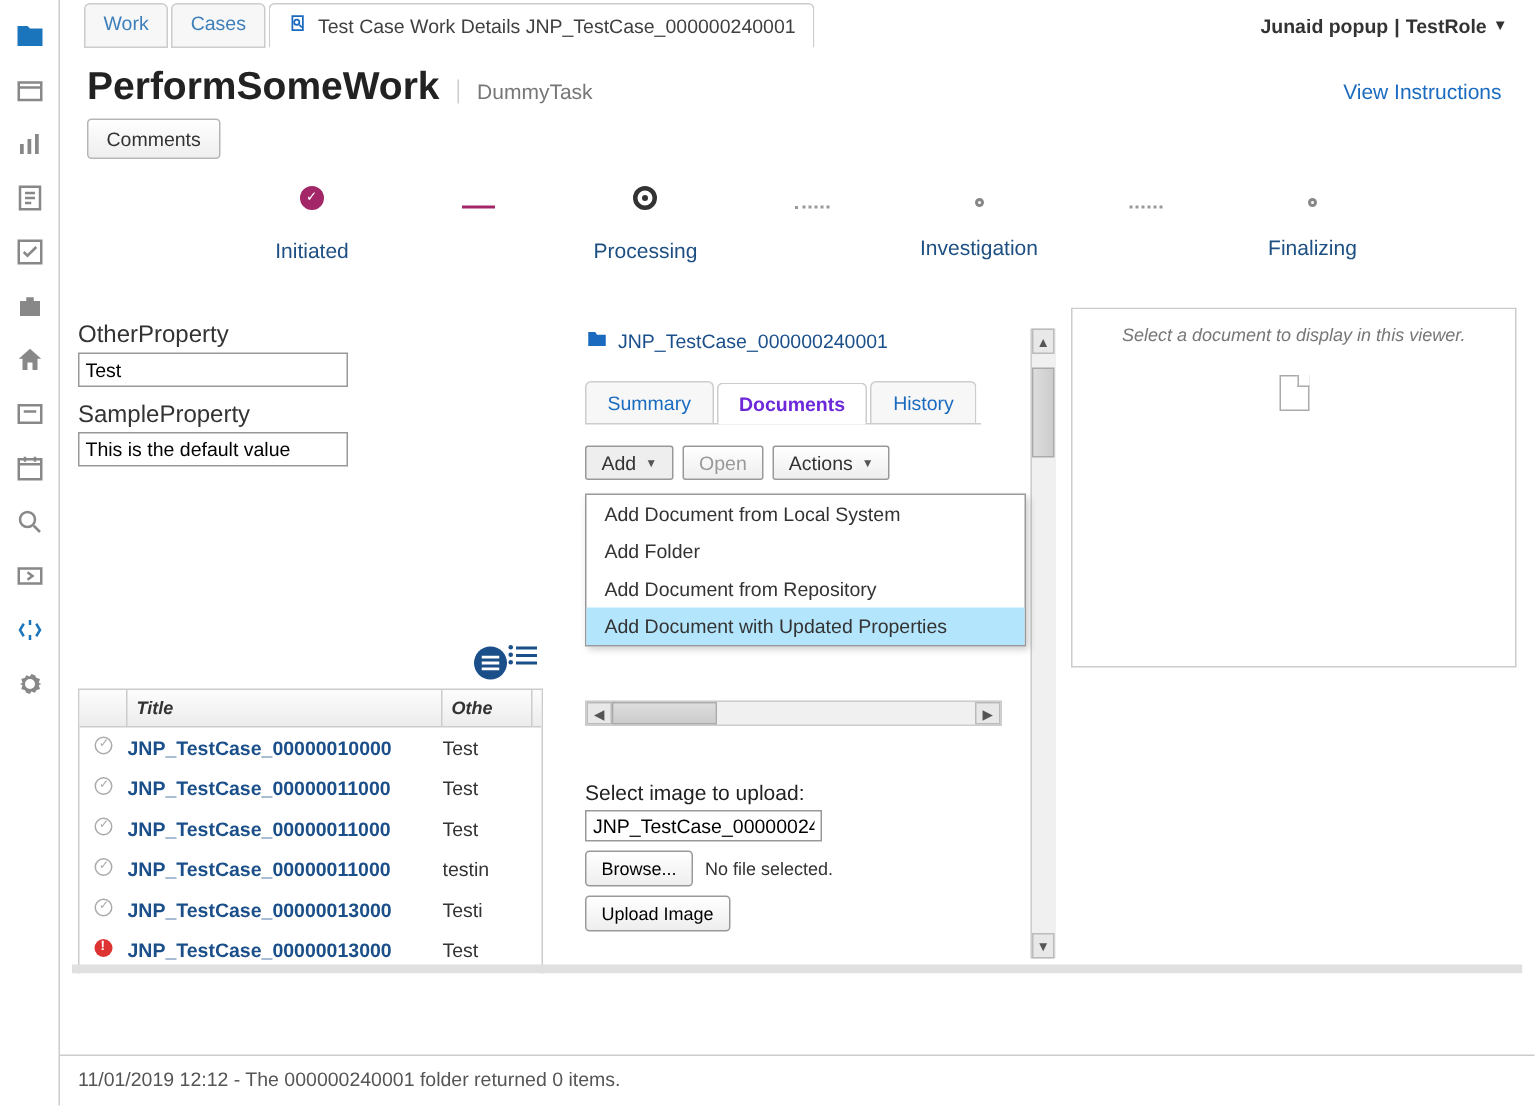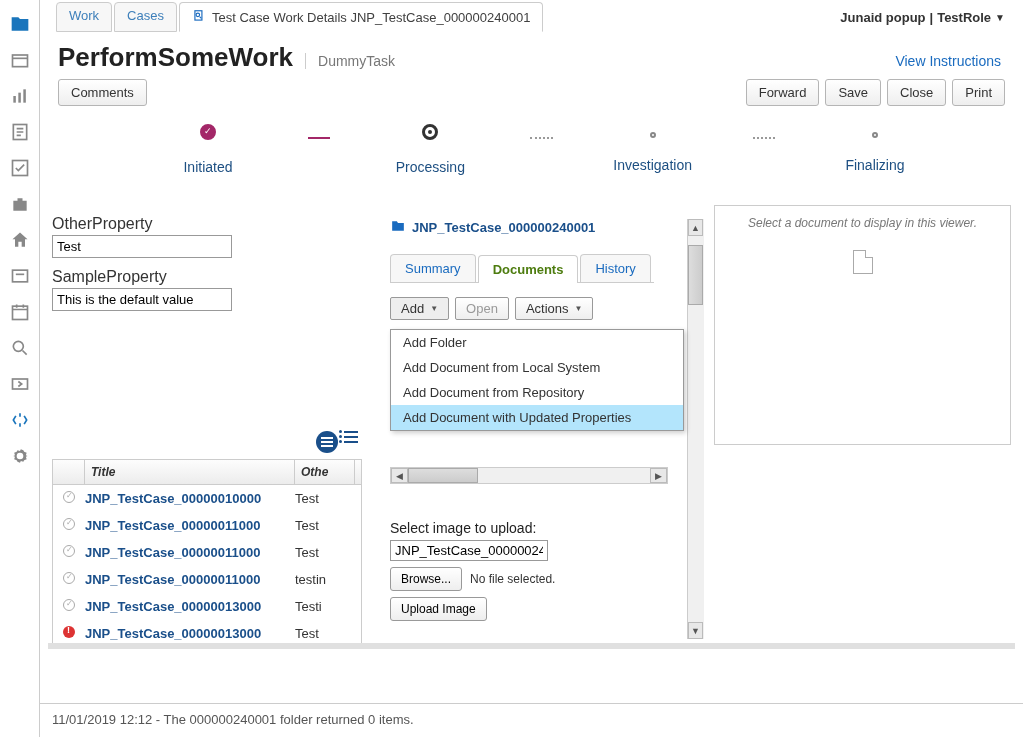--- a/index.html
+++ b/index.html
@@ -65,24 +65,24 @@
   .gc1 { width: 210px; color: #1a4f8a; font-weight: bold; font-size: 13px; overflow: hidden; white-space: nowrap; }
   .gc2 { width: 60px; white-space: nowrap; overflow: hidden; font-size: 13px; }
   .stat-ok { width: 12px; height: 12px; border: 1px solid #aaa; border-radius: 50%; display: inline-block; position: relative; }
   .stat-ok::after { content: '✓'; color: #aaa; font-size: 8px; position: absolute; left: 2px; top: -1px; }
   .stat-err { width: 12px; height: 12px; background: #d33; border-radius: 50%; display: inline-block; position: relative; }
   .stat-err::after { content: '!'; color: #fff; font-size: 9px; font-weight: bold; position: absolute; left: 4px; top: -1px; }
   .stat-warn { width: 0; height: 0; border-left: 7px solid transparent; border-right: 7px solid transparent; border-bottom: 12px solid #f5b800; display: inline-block; position: relative; }
   
   .mid-pane { width: 310px; padding-left: 8px; position: relative; }
   .folder-row { display: flex; align-items: center; gap: 6px; margin-top: 14px; }
-  .folder-row .fname { color: #1a4f8a; font-weight: bold; font-size: 13px; }
+  .folder-row .fname { color: #1a4f8a; font-weight: normal; font-size: 13px; }
   .sub-tabs { display: flex; border-bottom: 1px solid #ccc; margin-top: 18px; width: 264px; }
   .subtab { border: 1px solid #ccc; border-bottom: none; border-top-left-radius: 4px; border-top-right-radius: 4px; padding: 6px 14px; font-size: 13px; color: #1a6bbf; background: #f7f7f7; margin-right: 2px; cursor: pointer; }
-  .subtab.active { background: #fff; color: #4d7c0f; font-weight: bold; position: relative; top: 1px; }
+  .subtab.active { background: #fff; color: #6d28d9; font-weight: bold; position: relative; top: 1px; }
   
   .toolbar { display: flex; gap: 6px; margin-top: 14px; }
   .tbtn { background: linear-gradient(#fff,#eee); border: 1px solid #999; border-radius: 2px; padding: 3px 10px; font-size: 13px; cursor: pointer; display: flex; align-items: center; gap: 6px; }
   .tbtn.disabled { color: #999; cursor: default; }
   .tbtn.has-arrow::after { content: '▼'; font-size: 8px; color: #555; }
   .tbtn.open { background: #eee; }
   
   .dropdown { position: absolute; top: 124px; left: 8px; width: 294px; background: #fff; border: 1px solid #999; box-shadow: 2px 2px 5px rgba(0,0,0,0.2); z-index: 100; }
   .dd-item { padding: 5px 12px; font-size: 13px; cursor: pointer; }
   .dd-item.hover { background: #b3e5fc; }
@@ -218,26 +218,20 @@
   </div>
 
   <div class="title-row">
     <div class="page-title">PerformSomeWork</div>
     <div class="page-sub">DummyTask</div>
     <div class="view-instr">View Instructions</div>
   </div>
 
   <div class="actions-row">
     <button class="btn">Comments</button>
-    <div class="right-actions">
-      <button class="btn">Forward</button>
-      <button class="btn">Save</button>
-      <button class="btn">Close</button>
-      <button class="btn">Print</button>
-    </div>
   </div>
 
   <div class="progress">
     <div class="stage">
       <span class="node done"></span>
       <div class="label">Initiated</div>
     </div>
     <div class="line solid"></div>
     <div class="stage">
       <span class="node current"></span>
@@ -342,22 +336,22 @@
         <div class="tbtn has-arrow open">
               <span>Add</span>
             </div>
         <div class="tbtn disabled">Open</div>
         <div class="tbtn has-arrow">
               <span>Actions</span>
             </div>
       </div>
 
       <div class="dropdown">
+        <div class="dd-item">Add Document from Local System</div>
         <div class="dd-item">Add Folder</div>
-        <div class="dd-item">Add Document from Local System</div>
         <div class="dd-item">Add Document from Repository</div>
         <div class="dd-item hover">Add Document with Updated Properties</div>
       </div>
 
       <div class="no-items">No items to display</div>
 
       <div class="mid-hscroll">
         <div class="arrow-btn l">◀</div>
         <div class="thumb"></div>
         <div class="arrow-btn r">▶</div>

